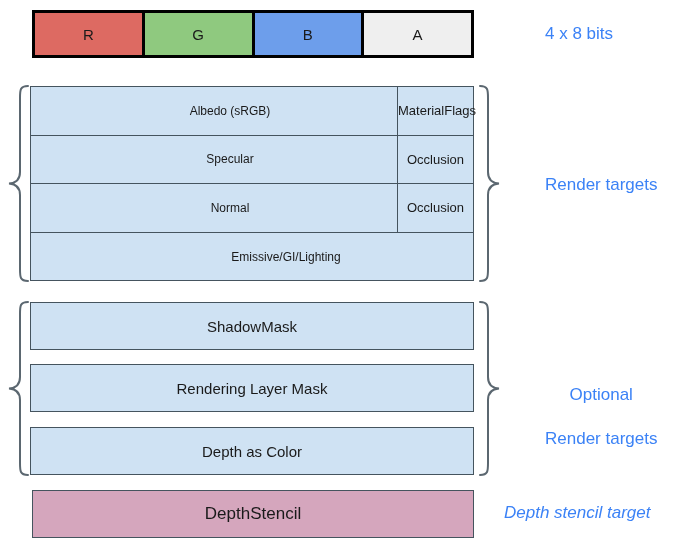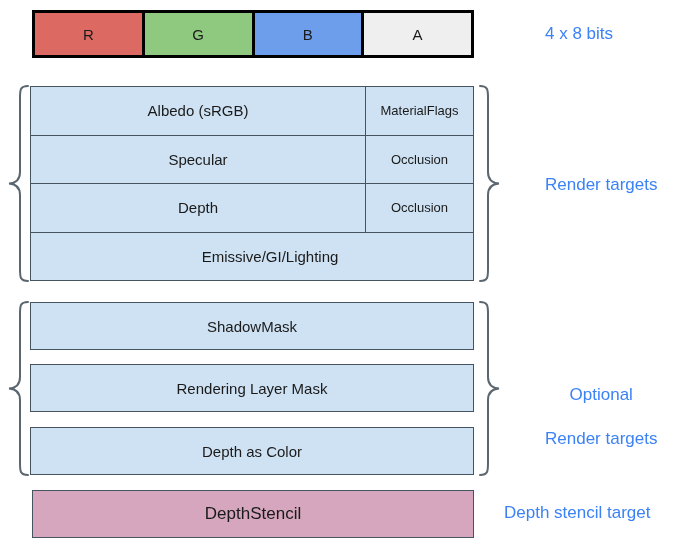--- a/index.html
+++ b/index.html
@@ -51,21 +51,21 @@
   .side-label {
     position: absolute;
     font-size: 17px;
     color: #3b82f6;
     line-height: 22px;
     white-space: pre-line;
   }
   #label-bits      { left: 545px; top: 23px; }
   #label-render    { left: 545px; top: 174px; }
   #label-optional  { left: 545px; top: 362px; text-align: center; }
-  #label-depth     { left: 504px; top: 502px; }
+  #label-depth     { left: 504px; top: 502px; font-style: italic; }
 
   
   .rt-table {
     position: absolute;
     left: 30px;
     top: 86px;
     width: 444px;
     height: 195px;
     box-sizing: border-box;
     border: 1px solid #45545e;
@@ -76,23 +76,24 @@
     height: 48.5px;
     box-sizing: border-box;
     border-bottom: 1px solid #45545e;
   }
   .rt-row:last-child { border-bottom: none; padding-left: 36px; }
   .rt-main {
     flex: 0 0 335px;
     display: flex;
     align-items: center;
     justify-content: center;
-    font-size: 15px;
+    font-size: 12px;
     border-right: 1px solid #45545e;
     box-sizing: border-box;
+    margin-left: 32px;
   }
   .rt-alpha {
     flex: 1 1 auto;
     display: flex;
     align-items: center;
     justify-content: center;
     font-size: 13px;
     box-sizing: border-box;
   }
   .rt-row.full .rt-main {
@@ -165,21 +166,21 @@
       <div class="rt-main">Albedo (sRGB)</div>
       <div class="rt-alpha">MaterialFlags</div>
     </div>
 
     <div class="rt-row">
       <div class="rt-main">Specular</div>
       <div class="rt-alpha">Occlusion</div>
     </div>
 
     <div class="rt-row">
-      <div class="rt-main">Depth</div>
+      <div class="rt-main">Normal</div>
       <div class="rt-alpha">Occlusion</div>
     </div>
 
     <div class="rt-row full">
       <div class="rt-main">Emissive/GI/Lighting</div>
     </div>
 
   </div>
 
   <span class="brace" id="brace-rt-left">

